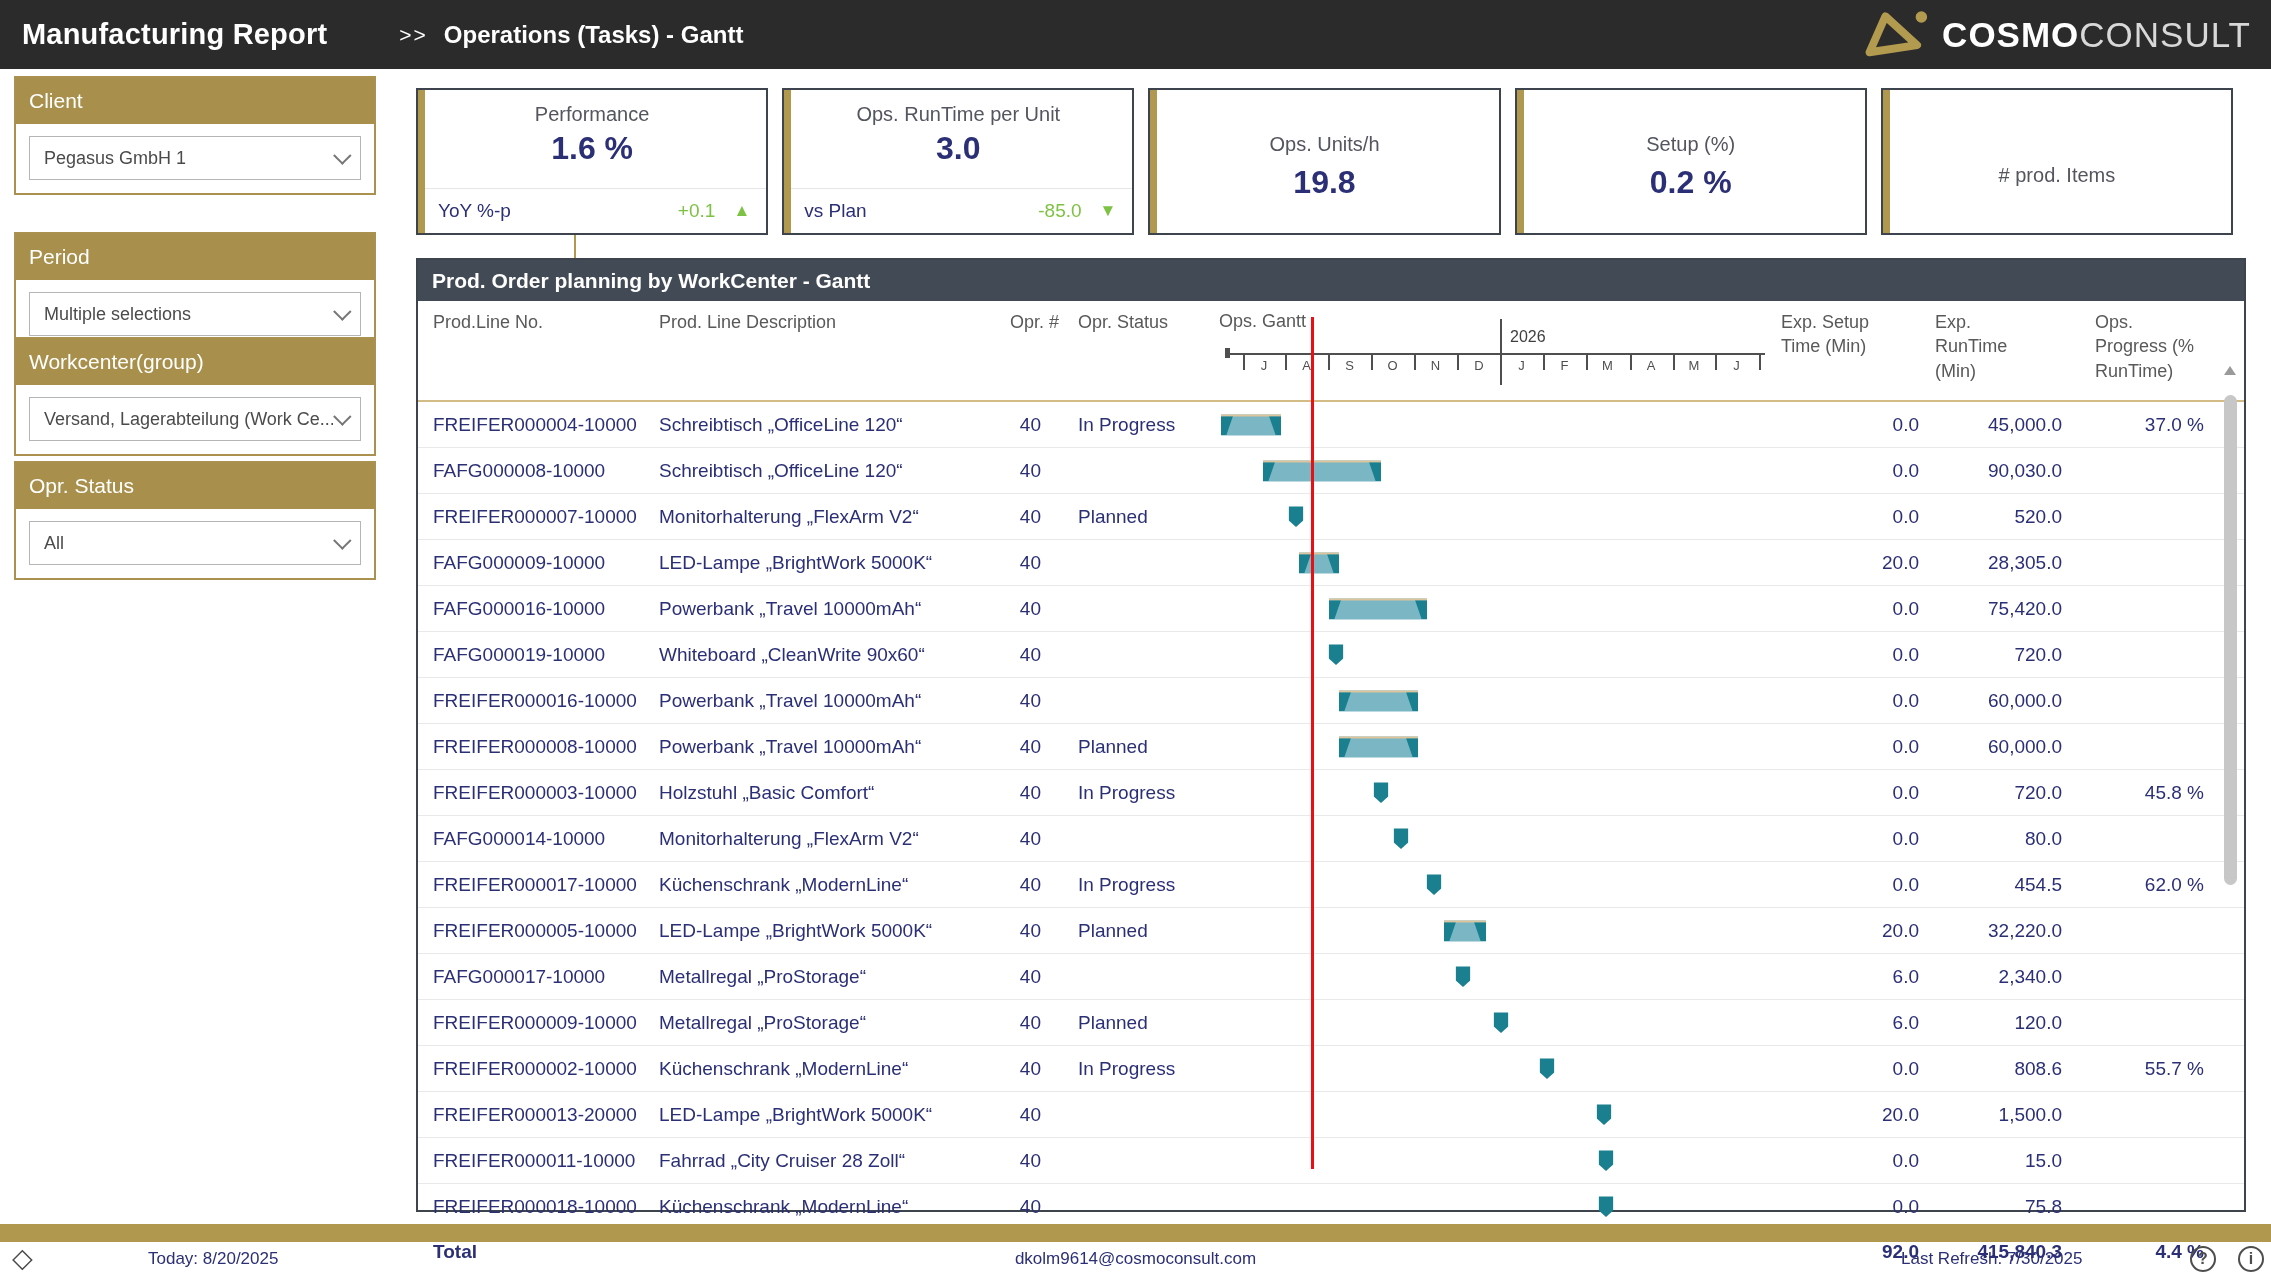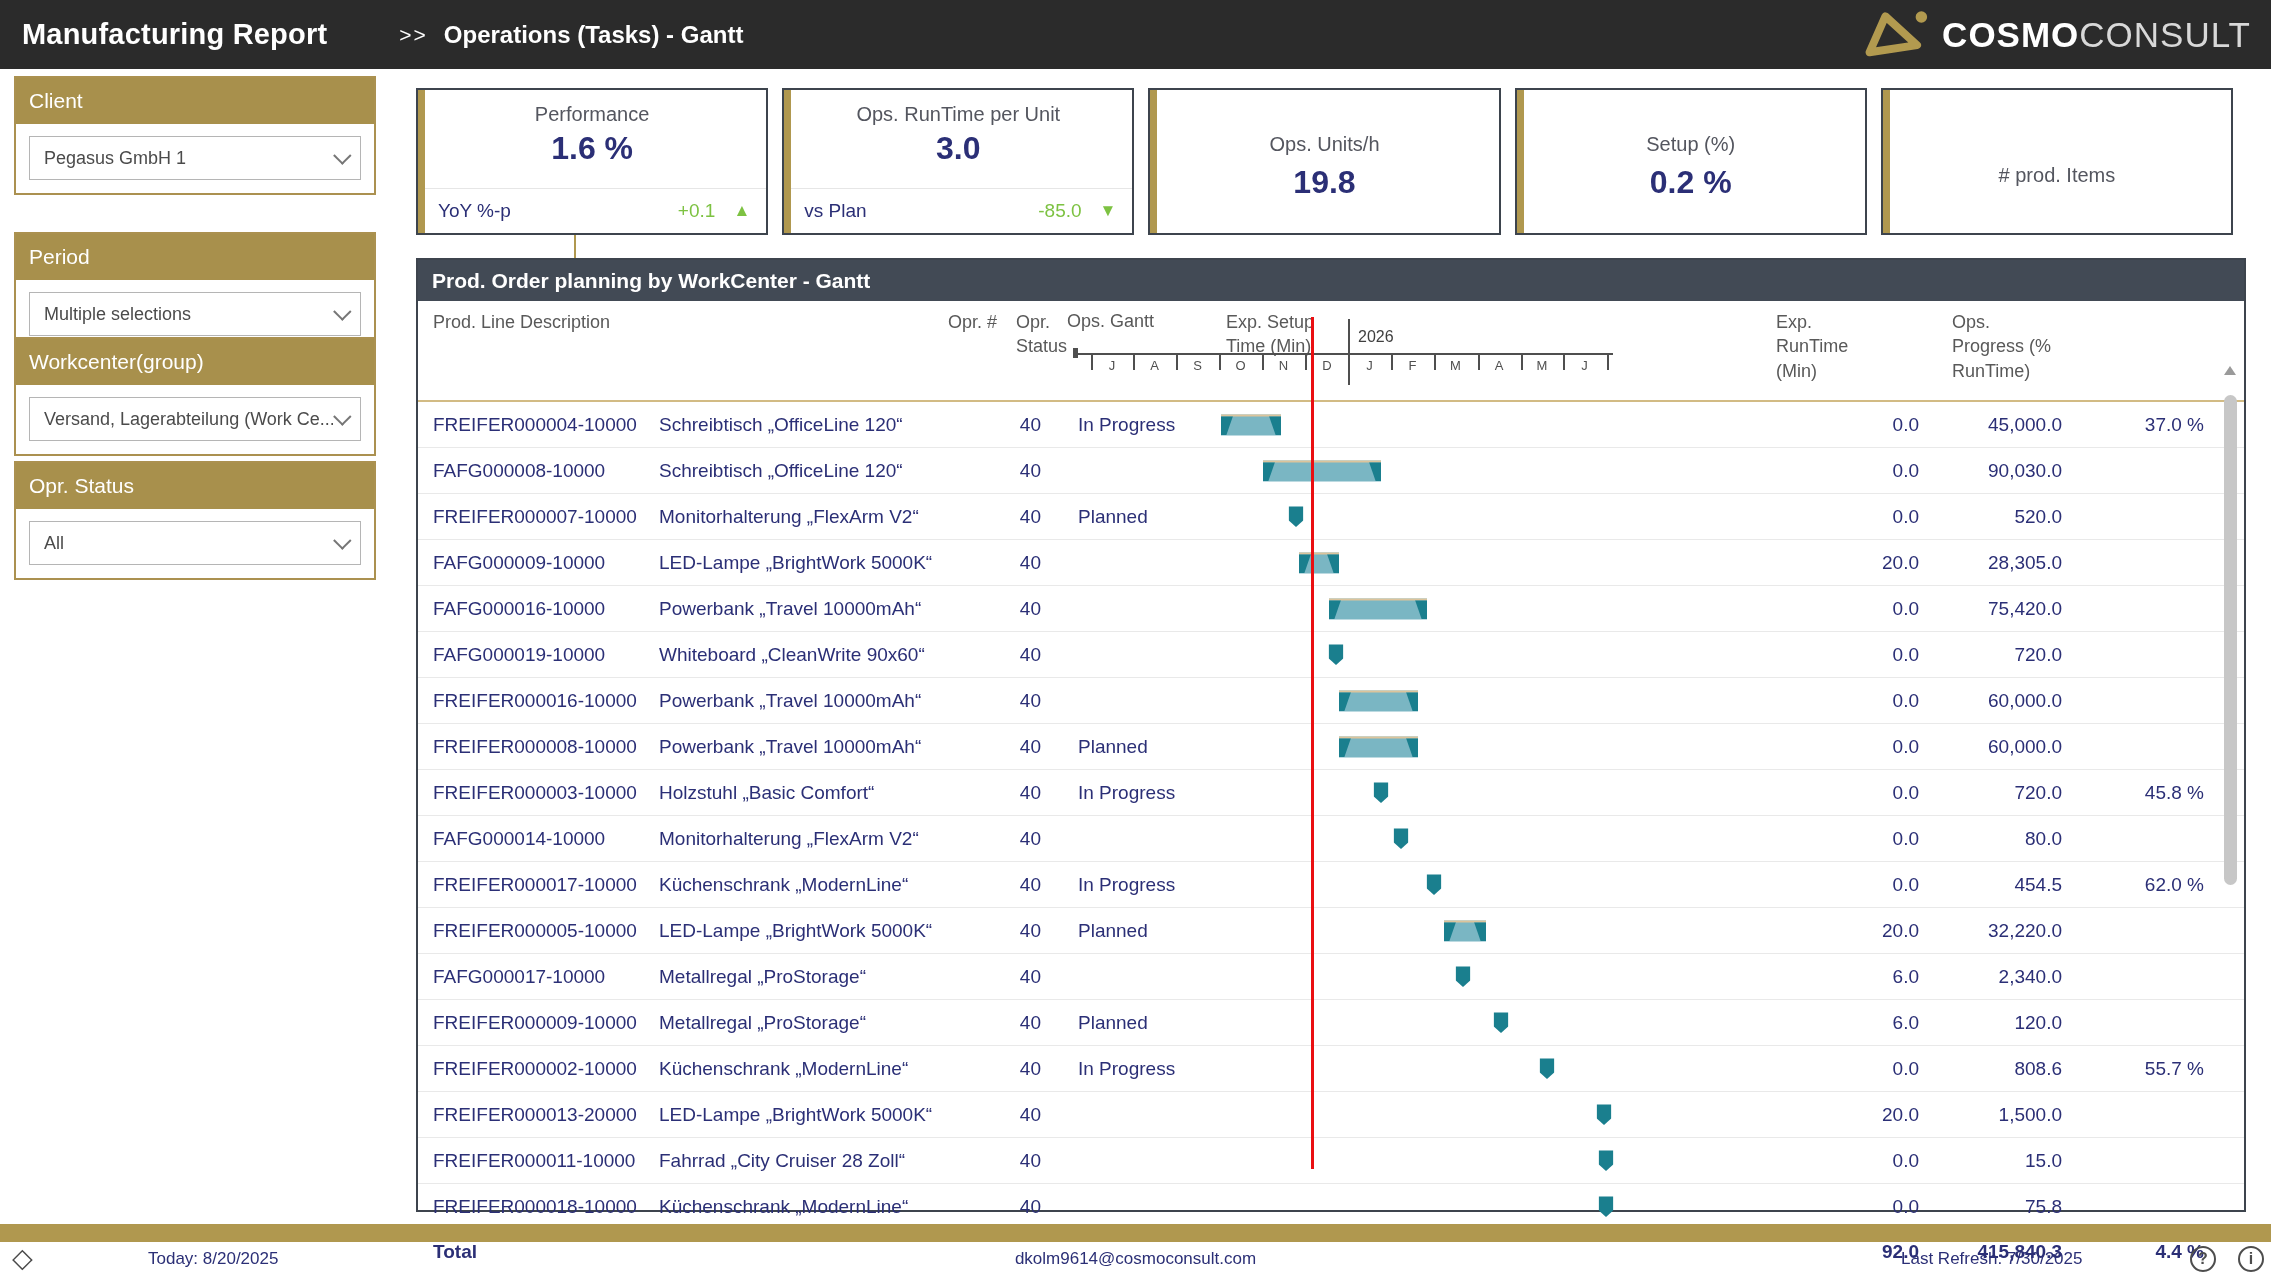--- a/index.html
+++ b/index.html
@@ -189,20 +189,21 @@
     <div class="card center">
       <div class="goldstripe"></div>
       <div class="ktitle"># prod. Items</div>
     </div>
   </div>
 
   <div class="tablebox">
     <div class="tbl-title">Prod. Order planning by WorkCenter - Gantt</div>
 
     <div class="tbl-head grid">
+      <div class="hc">Prod.Line No.</div>
       <div class="hc">Prod. Line Description</div>
       <div class="hc right">Opr. #</div>
       <div class="hc" style="padding-left:13px;">Opr. Status</div>
       <div class="hc gantt-h">
         <span class="axis-label">Ops. Gantt</span>
         <span class="axis-year" id="axis-year" style="left: 293px;">2026</span>
         <div id="axis-root">
             <div class="axis-line" style="left: 8px; width: 540px;"></div>
             <div class="axis-cap" style="left: 8px;"></div>
             <div class="axis-tick" style="left: 26px;"></div>

